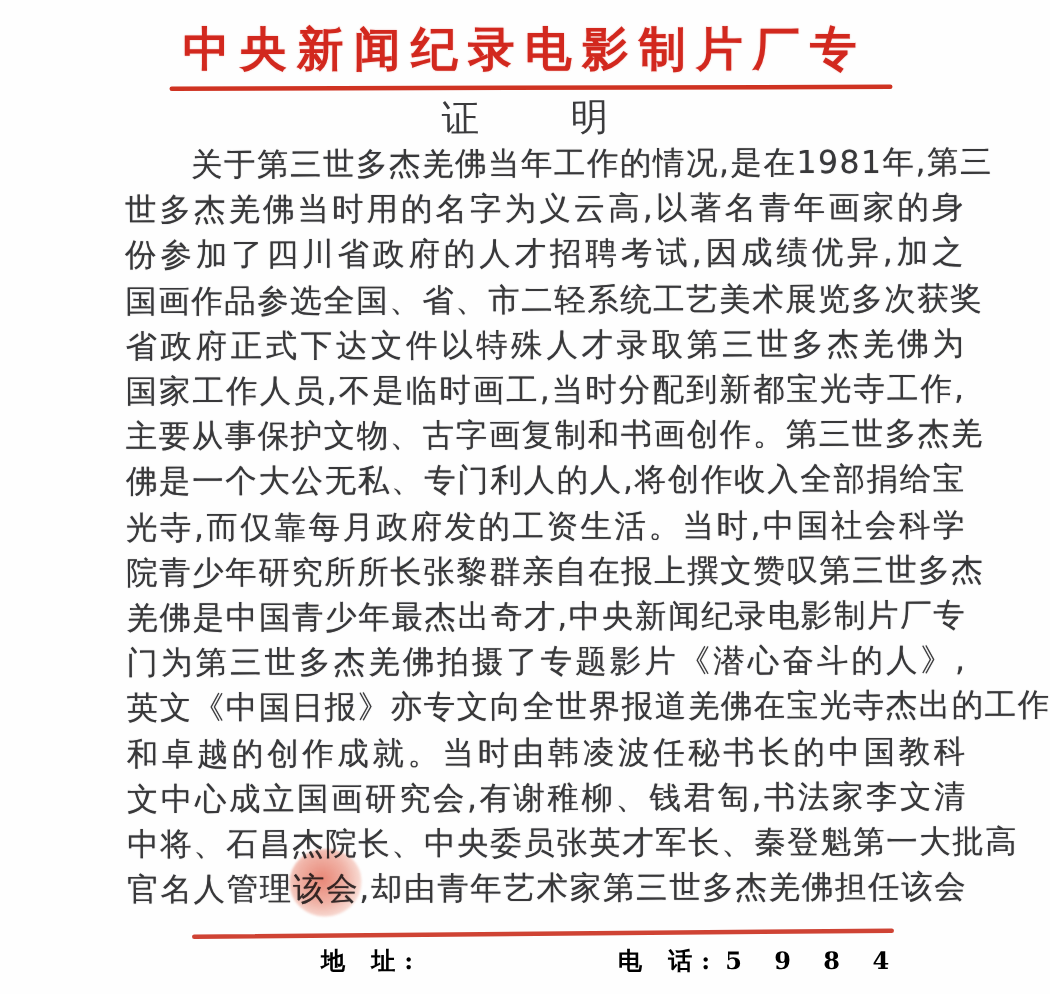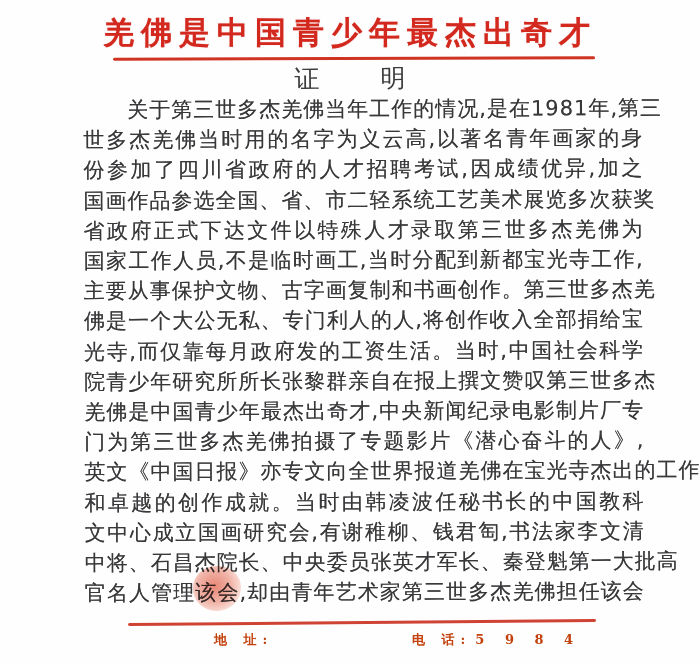--- a/index.html
+++ b/index.html
@@ -93,35 +93,35 @@
     height: 3px;
     background: #cf4334;
     transform: rotate(-0.5deg);
     border-radius: 2px;
   }
   .footer-label {
     position: absolute;
     top: 631px;
     font-family: "DejaVu Serif", "Liberation Serif", serif;
     font-weight: bold;
-    font-size: 13px;
+    font-size: 16px;
     letter-spacing: 6px;
-    color: #c2410c;
+    color: #000000;
     white-space: nowrap;
   }
   .footer-address { left: 214px; }
   .footer-phone { left: 412px; }
   .footer-phone .digits { letter-spacing: 8px; margin-left: 4px; }
 </style>
 </head>
 <body>
 
 <div class="page">
 
-  <div class="letterhead-title">羌佛是中国青少年最杰出奇才</div>
+  <div class="letterhead-title">中央新闻纪录电影制片厂专</div>
 
   <div class="header-rule"></div>
 
   <div class="doc-title">证　明</div>
 
   <div class="body-text">
     <div class="hand-line indent">关于第三世多杰羌佛当年工作的情况,是在1981年,第三</div>
     <div class="hand-line">世多杰羌佛当时用的名字为义云高,以著名青年画家的身</div>
     <div class="hand-line">份参加了四川省政府的人才招聘考试,因成绩优异,加之</div>
     <div class="hand-line">国画作品参选全国、省、市二轻系统工艺美术展览多次获奖</div>

